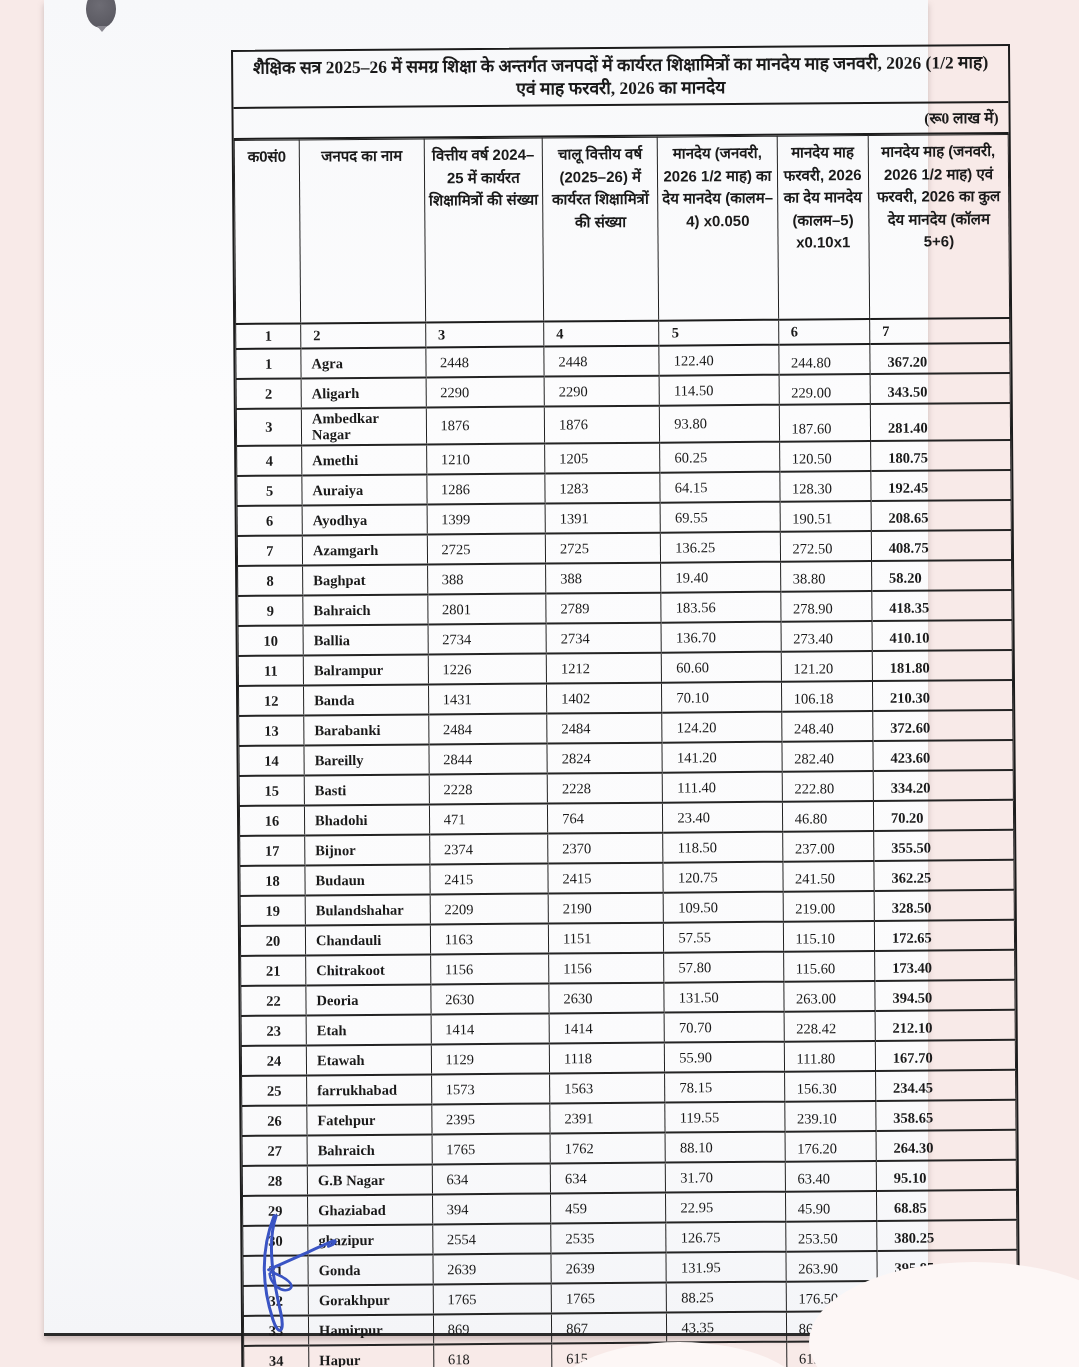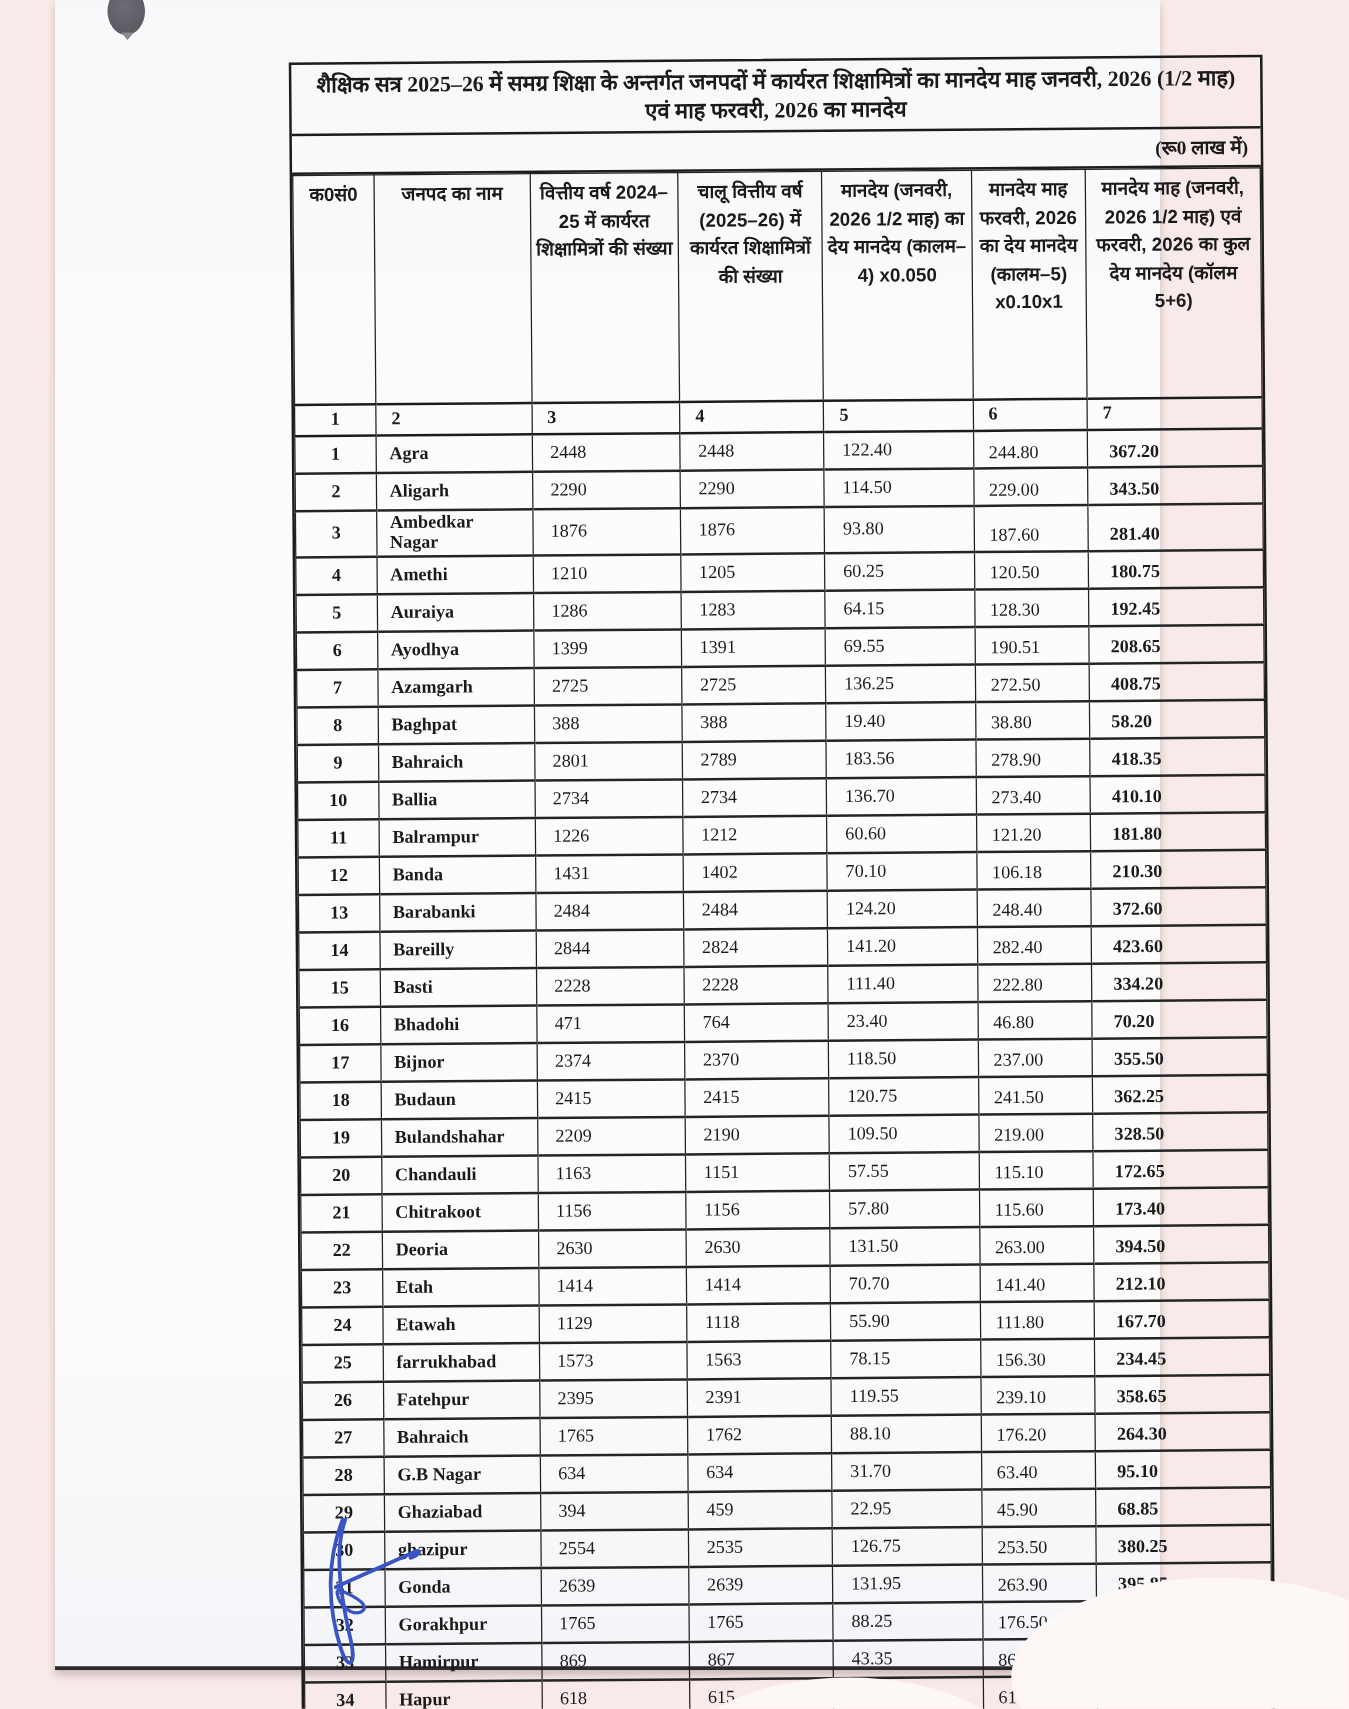--- a/index.html
+++ b/index.html
@@ -315,21 +315,21 @@
     <td class="c-n5">131.50</td>
     <td class="c-n6">263.00</td>
     <td class="c-n7">394.50</td>
   </tr>
             <tr>
     <td class="c-sn">23</td>
     <td class="c-district"><span class="dname">Etah</span></td>
     <td class="c-n3">1414</td>
     <td class="c-n4">1414</td>
     <td class="c-n5">70.70</td>
-    <td class="c-n6">141.40</td>
+    <td class="c-n6">228.42</td>
     <td class="c-n7">212.10</td>
   </tr>
             <tr>
     <td class="c-sn">24</td>
     <td class="c-district"><span class="dname">Etawah</span></td>
     <td class="c-n3">1129</td>
     <td class="c-n4">1118</td>
     <td class="c-n5">55.90</td>
     <td class="c-n6">111.80</td>
     <td class="c-n7">167.70</td>

